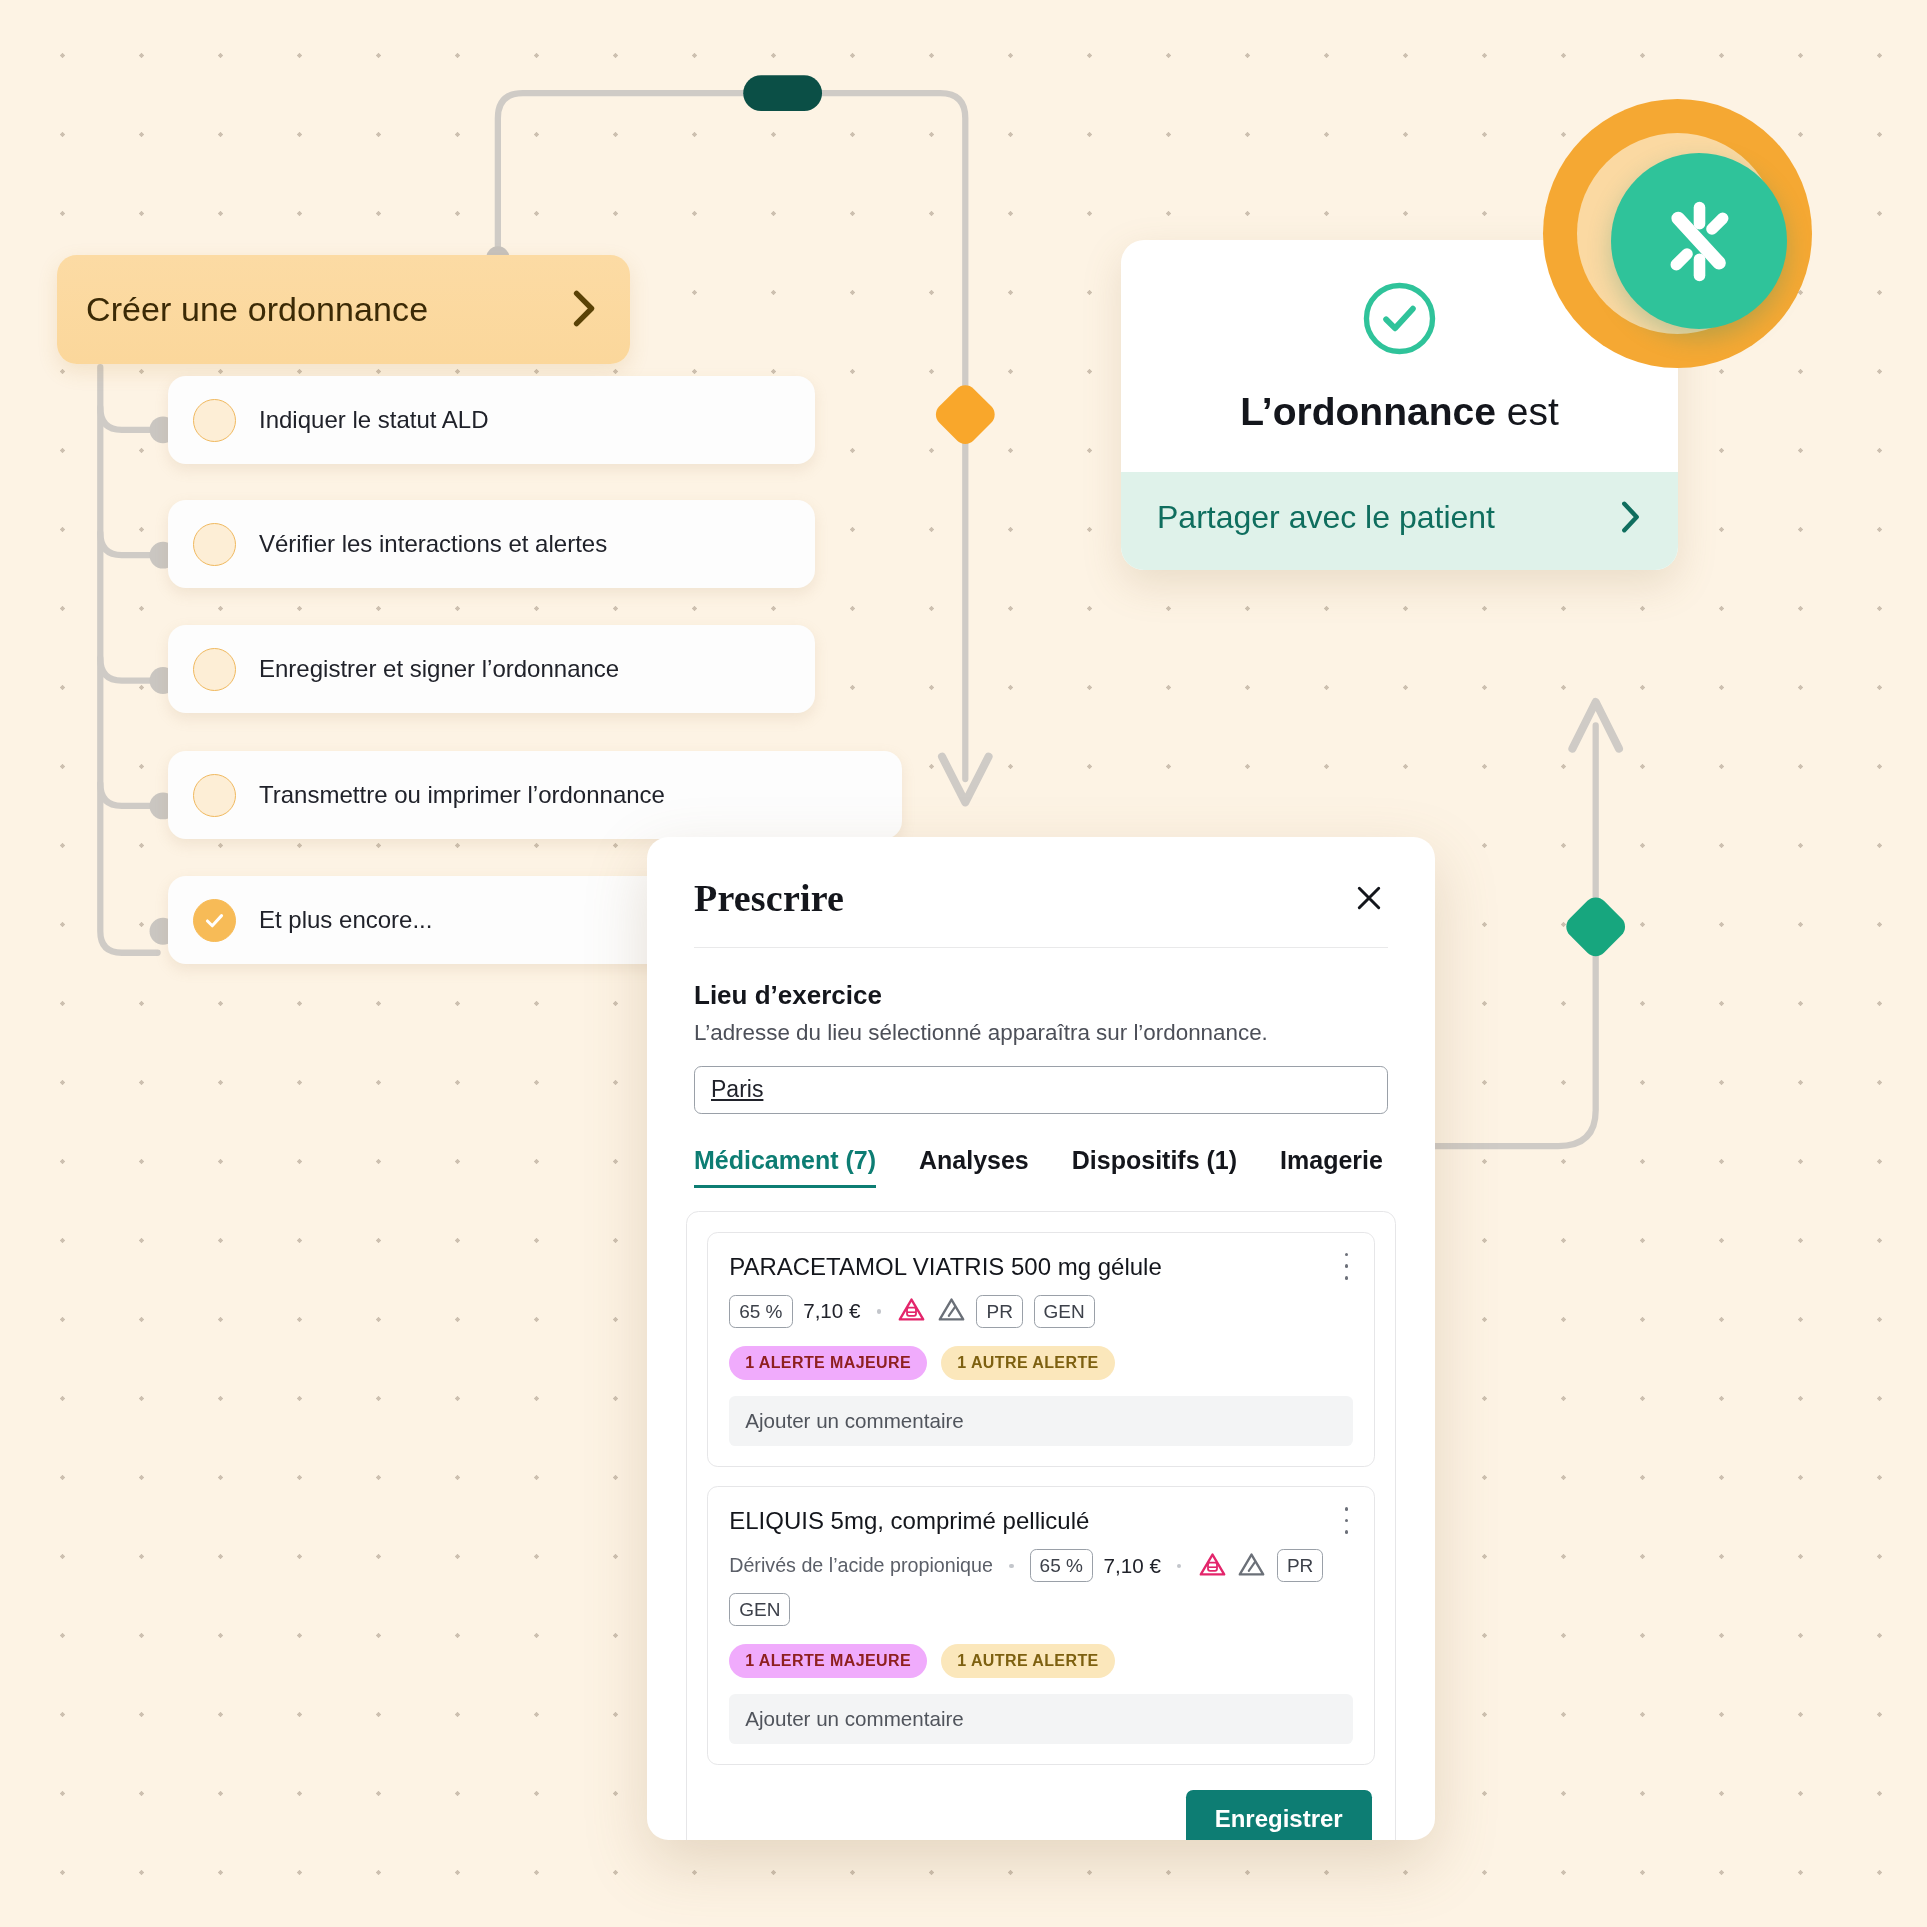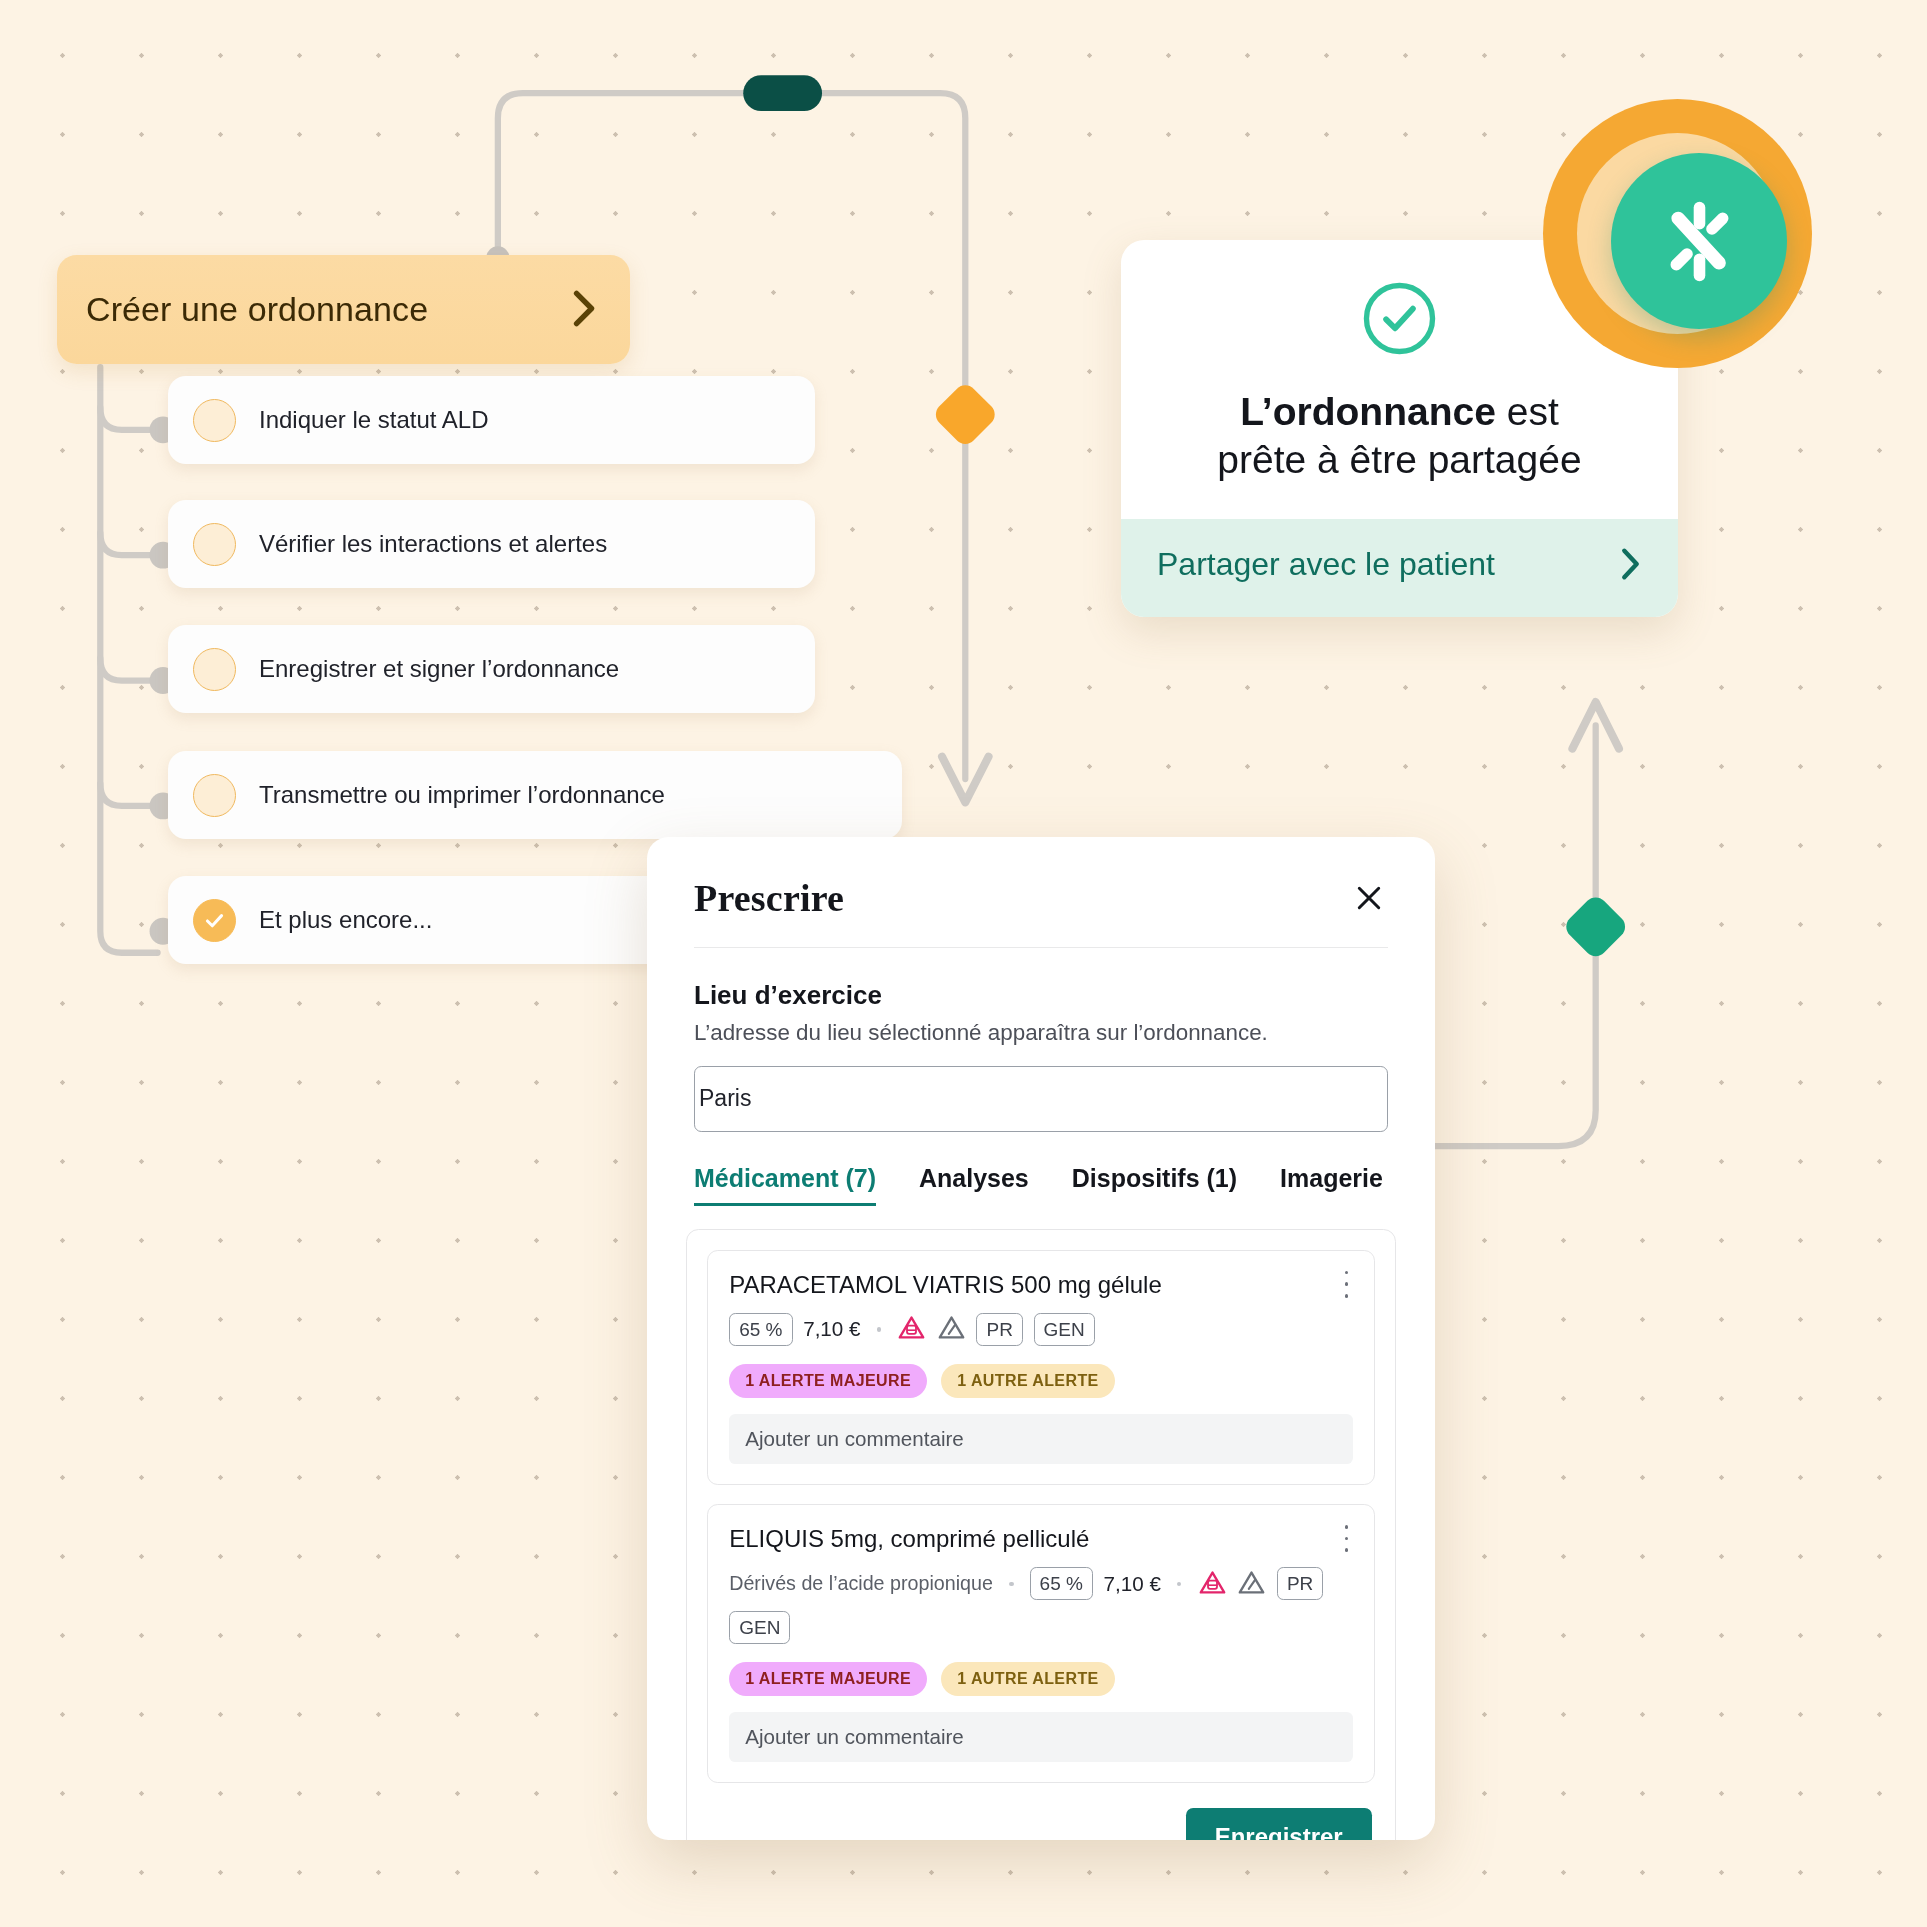--- a/index.html
+++ b/index.html
@@ -110,23 +110,23 @@
   .close-btn{
     width:39px;height:39px;display:flex;align-items:center;justify-content:center;
     cursor:pointer;
   }
   .head-rule{height:0.9px;background:#e9e9ea;margin:27px 47px 0;}
 
   .sect{padding:32px 47px 0;}
   .sect-title{font-size:26px;font-weight:700;color:#14161c;}
   .sect-sub{font-size:22.4px;color:#4c4f58;margin-top:9px;}
   .select-box{
-    margin-top:19.7px;height:66px;border:1.4px solid #9aa0a8;border-radius:7.2px;
-    display:flex;align-items:center;padding:0 4px;box-sizing:border-box;
-    font-size:23px;color:#20222a;background:#fff;
+    margin-top:19.7px;height:48px;border:1.4px solid #9aa0a8;border-radius:7.2px;
+    display:flex;align-items:center;padding:0 16px;box-sizing:border-box;
+    font-size:23px;color:#20222a;background:#fff;text-decoration:underline;
   }
 
   .tabs{display:flex;gap:43px;padding:0 47px;margin-top:32px;}
   .tab{
     font-size:25px;color:#14161c;font-weight:700;padding-bottom:10.7px;
     white-space:nowrap;cursor:pointer;
   }
   .tab.active{color:#0d7d73;border-bottom:3.6px solid #0d7d73;}
 
   .list-panel{
@@ -244,21 +244,20 @@
   <div class="ready-card">
     <div class="ready-top">
       <div class="check-ring">
         <svg width="75" height="75" viewBox="0 0 84 84">
           <circle cx="42" cy="42" r="37" fill="none" stroke="#2fc39a" stroke-width="6"></circle>
           <path d="M27 43 L37 53 L57 31" fill="none" stroke="#2fc39a" stroke-width="6.5" stroke-linecap="round" stroke-linejoin="round"></path>
         </svg>
       </div>
       <div class="ready-title">
         <b>L’ordonnance</b><span> est</span><br>
-        <span>prête à être partagée</span>
       </div>
     </div>
     <div class="ready-share">
       <span>Partager avec le patient</span>
       <span>
         <svg width="23" height="36" viewBox="0 0 26 40">
             <path d="M6 5 L20 20 L6 35" fill="none" stroke="#0f6e5e" stroke-width="5" stroke-linecap="round" stroke-linejoin="round"></path>
           </svg>
       </span>
     </div>

